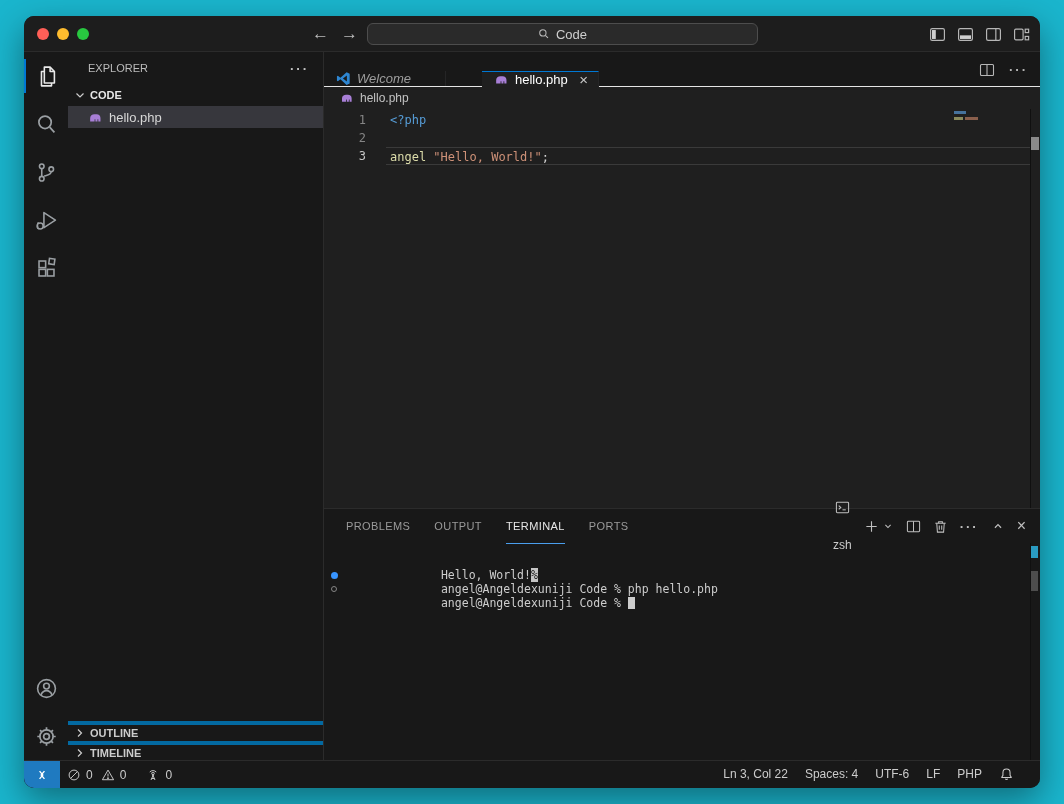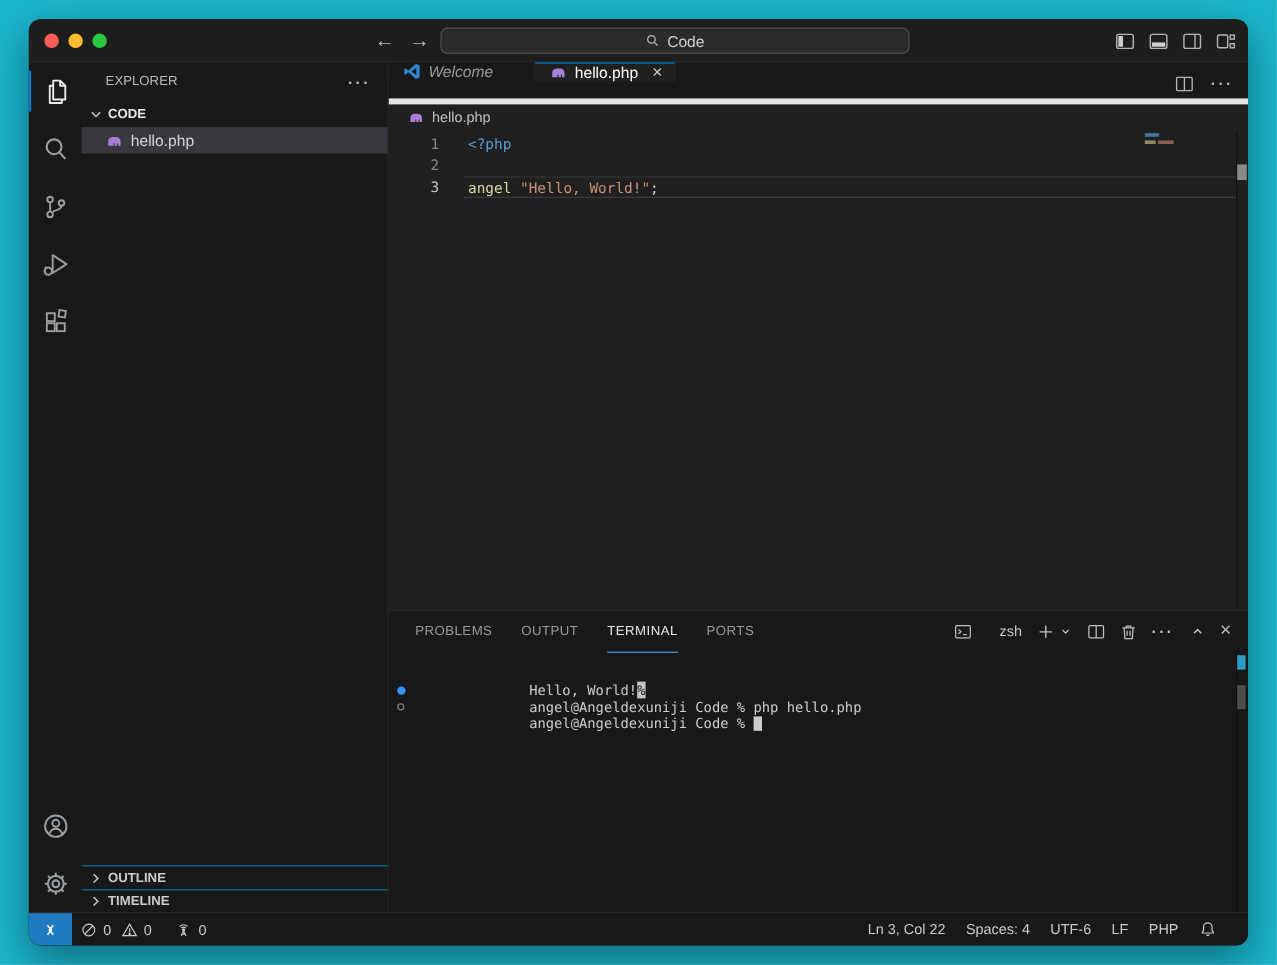--- a/index.html
+++ b/index.html
@@ -34,26 +34,26 @@
   .ab-item.active::before { content:""; position:absolute; left:0; top:7px; bottom:7px; width:2px; background:#0078d4; }
   .ab-spacer { flex:1; }
 
   
   .sidebar { width:256px; background:#181818; border-right:1px solid #2b2b2b; display:flex; flex-direction:column; color:#cccccc; }
   .sb-header { height:32px; display:flex; align-items:center; padding:0 14px 0 20px; font-size:11px; color:#bbbbbb; }
   .sb-header .dots { margin-left:auto; letter-spacing:2px; color:#c5c5c5; font-weight:bold; font-size:13px; }
   .sb-section { height:22px; display:flex; align-items:center; padding-left:4px; gap:2px; font-size:11px; font-weight:bold; color:#e8e8e8; }
   .sb-file { height:22px; display:flex; align-items:center; padding-left:20px; gap:6px; font-size:13px; color:#d7d7d7; }
   .sb-file.selected { background:#37373d; }
-  .sb-bottom { border-top:1px solid #0369a1; height:20px; display:flex; align-items:center; gap:2px; padding-left:4px;
+  .sb-bottom { border-top:4px solid #0369a1; height:20px; display:flex; align-items:center; gap:2px; padding-left:4px;
                font-size:11px; font-weight:bold; color:#cccccc; }
 
   
   .editor-region { flex:1; display:flex; flex-direction:column; min-width:0; background:#1f1f1f; }
-  .tabbar { height:35px; background:#181818; display:flex; align-items:flex-start; border-bottom:5px solid #e5e5e5; position:relative; }
+  .tabbar { height:35px; background:#181818; display:flex; align-items:flex-end; border-bottom:1px solid #e5e5e5; position:relative;gap:36px; }
   .tab { display:flex; align-items:center; gap:6px; padding:0 10px 0 12px; font-size:13px; border-right:1px solid #252526; position:relative; }
   .tab.inactive { color:#9d9d9d; background:#181818; width:122px; }
   .tab.inactive .label { font-style:italic; }
   .tab.active { color:#ffffff; background:#1f1f1f; width:117px; border-top:1px solid #0078d4; margin-bottom:-1px; }
   .tab .close { margin-left:auto; font-size:15px; color:#c5c5c5; line-height:1; }
   .editor-actions { position:absolute; right:12px; top:0; height:35px; display:flex; align-items:center; gap:14px; color:#b6b6b6; }
   .editor-actions .dots { letter-spacing:2px; font-weight:bold; font-size:13px; }
 
   .breadcrumb { height:22px; display:flex; align-items:center; gap:6px; padding-left:16px; font-size:12px; color:#c2c2c2; background:#1f1f1f; }
 
@@ -70,21 +70,21 @@
   .mm-y { width:9px; background:#8a8a5c; } .mm-o { width:13px; background:#8a5f4c; }
   .ruler-line { position:absolute; right:9px; top:0; bottom:0; border-left:1px solid #101010; }
   .scroll-thumb { position:absolute; right:1px; top:28px; width:8px; height:13px; background:#8a8a8a; }
 
   
   .panel { height:252px; background:#181818; border-top:1px solid #2b2b2b; position:relative; display:flex; flex-direction:column; }
   .panel-tabs { height:34px; display:flex; align-items:center; gap:24px; padding-left:22px; font-size:11px; letter-spacing:.4px; color:#9a9a9a; }
   .panel-tab { height:100%; display:flex; align-items:center; }
   .panel-tab.active { color:#e7e7e7; border-bottom:1px solid #4a9eed; margin-bottom:-1px; }
   .panel-actions { position:absolute; right:14px; top:0; height:34px; display:flex; align-items:center; gap:12px; color:#c0c0c0; }
-  .panel-actions .shell { display:flex; align-items:center; gap:23px; font-size:12px; color:#cccccc; }
+  .panel-actions .shell { display:flex; align-items:center; gap:23px; font-size:12px; color:#cccccc;flex-direction:column; }
   .panel-actions .plusgroup { display:flex; align-items:center; gap:3px; }
   .panel-actions .dots { letter-spacing:2px; font-weight:bold; font-size:13px; }
   .panel-actions .closex { font-size:16px; }
 
   .terminal { flex:1; position:relative; font-family:"DejaVu Sans Mono", monospace; font-size:11.5px; color:#cccccc; padding-top:11px; }
   .t-row { position:relative; height:14px; line-height:14px; padding-left:20px; white-space:pre; }
   .t-deco { position:absolute; left:7px; top:3.5px; width:7px; height:7px; border-radius:50%; }
   .t-deco.filled { background:#3794ff; }
   .t-deco.open { border:1px solid #848484; width:6px; height:6px; }
   .t-inverse { background:#c5c5c5; color:#1f1f1f; }

